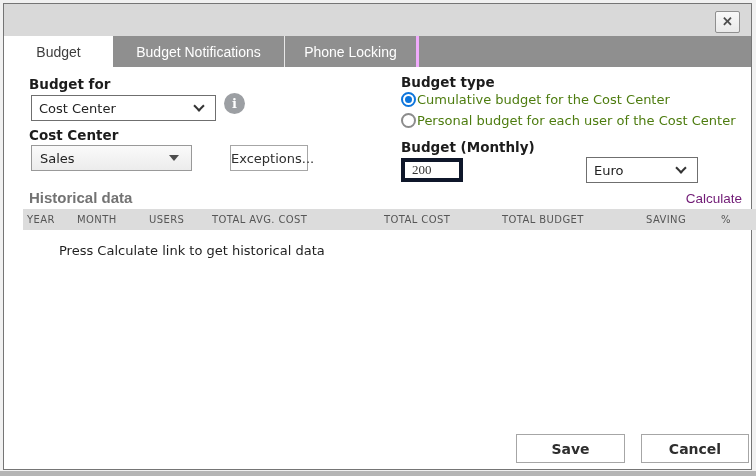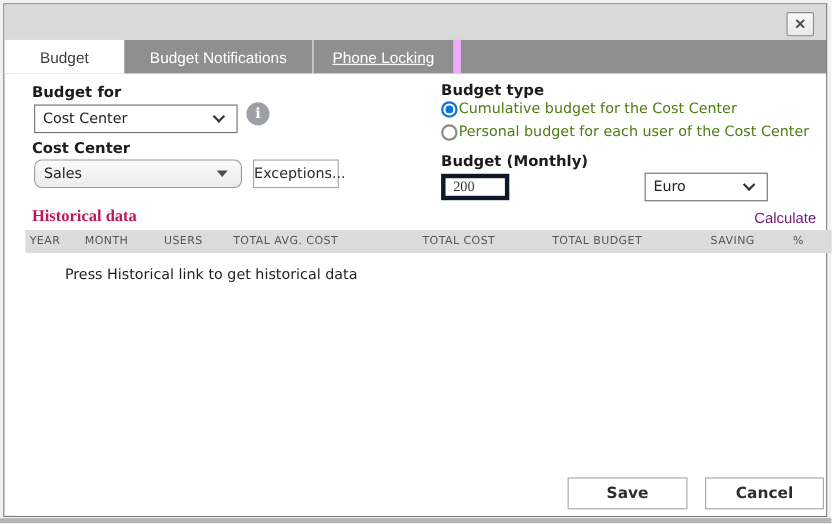--- a/index.html
+++ b/index.html
@@ -26,21 +26,21 @@
 
   
   .tabstrip { height: 31px; background: #8f8f8f; display: flex; align-items: stretch; flex: 0 0 auto; }
   .tab {
     display: flex; align-items: center; justify-content: center;
     font-family: "Liberation Sans", sans-serif; font-size: 14px; color: #ffffff; cursor: pointer;
   }
   .tab.active { background: #ffffff; color: #3d3d3d; }
   .tab.t1 { width: 109px; }
   .tab.t2 { width: 172px; border-right: 1px solid #e8e8e8; }
-  .tab.t3 { width: 134px; border-right: 7px solid #f0abfc; text-decoration: underline; }
+  .tab.t3 { width: 134px; border-right: 3px solid #f0abfc; }
 
   
   .content { position: relative; background: #ffffff; flex: 1 1 auto; margin-left: 11px; }
 
   .lbl { position: absolute; font-size: 13.5px; font-weight: bold; color: #1c1c1c; white-space: nowrap; }
 
   .selectbox {
     position: absolute; border: 1px solid #6f6f6f; background: #ffffff;
     font-size: 13px; color: #222; display: flex; align-items: center; cursor: pointer;
   }
@@ -80,22 +80,22 @@
   .radio-outer.selected .radio-dot { width: 7px; height: 7px; border-radius: 50%; background: #0c75dc; }
   .radio-label { font-size: 13px; color: #4d7c0f; margin-left: 1px; white-space: nowrap; }
 
   .amount-input {
     position: absolute; left: 386px; top: 91px; width: 62px; height: 24px;
     border: 4px solid #0f172a; font-size: 13px; color: #333; padding-left: 7px;
     font-family: Liberation Serif, serif; outline: none;
   }
 
   
-  .hist-title { position: absolute; left: 14px; top: 122px; font-family: Liberation Serif, serif;
-    font-size: 15px; font-weight: bold; color: #be185d; }
+  .hist-title { position: absolute; left: 14px; top: 122px; font-family: Liberation Sans, sans-serif;
+    font-size: 15px; font-weight: bold; color: #737373; }
   .calc-link { position: absolute; right: 9px; top: 124px; font-size: 13.5px; color: #701a75;
     text-decoration: none; cursor: pointer; font-family: "Liberation Sans", sans-serif; }
 
   .table-header {
     position: absolute; left: 8px; top: 142px; width: 735px; height: 21px;
     background: #dcdcdc; display: flex; align-items: center; padding-left: 4px;
     font-size: 10px; color: #565656; letter-spacing: 0.4px; white-space: nowrap;
   }
   .hcell { flex: 0 0 auto; }
   .c1 { width: 50px; } .c2 { width: 72px; } .c3 { width: 63px; } .c4 { width: 172px; }
@@ -131,21 +131,21 @@
 
       <div class="selectbox" style="left:16px; top:28px; width:185px; height:26px;">
         <span class="sel-text">Cost Center</span>
         <span class="chevron"></span>
       </div>
 
       <div class="info-icon">i</div>
 
       <div class="lbl" style="left:14px; top:60px;">Cost Center</div>
 
-      <div class="dropdown-legacy" style="left:16px; top:78px; width:189px; height:26px;border-radius:7px;">
+      <div class="dropdown-legacy" style="left:16px; top:78px; width:161px; height:26px;">
         <span class="sel-text">Sales</span>
         <span class="triangle"></span>
       </div>
 
       <button class="btn exceptions-btn">Exceptions...</button>
 
       <div class="lbl" style="left:386px; top:7px;">Budget type</div>
 
       <div class="radio-row" style="left:386px; top:23px;">
         <span class="radio-outer selected">
@@ -177,20 +177,20 @@
         <span class="hcell c1">YEAR</span>
         <span class="hcell c2">MONTH</span>
         <span class="hcell c3">USERS</span>
         <span class="hcell c4">TOTAL AVG. COST</span>
         <span class="hcell c5">TOTAL COST</span>
         <span class="hcell c6">TOTAL BUDGET</span>
         <span class="hcell c7">SAVING</span>
         <span class="hcell c8">%</span>
       </div>
 
-      <div class="empty-msg">Press Historical link to get historical data</div>
+      <div class="empty-msg">Press Calculate link to get historical data</div>
 
       <button class="btn cancel-btn">Cancel</button>
       <button class="btn save-btn">Save</button>
 
     </div>
   </div>
 </div>
 
 </body></html>

